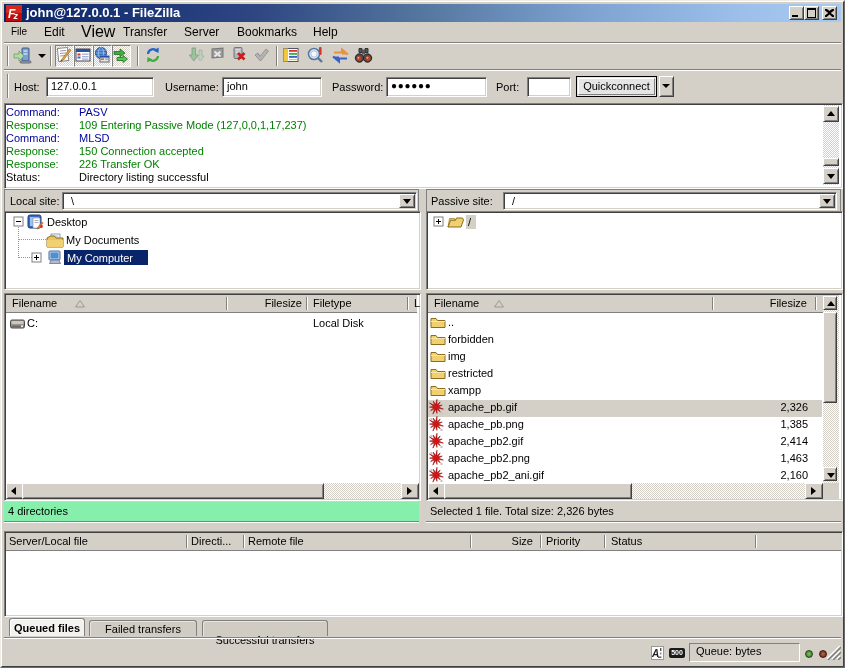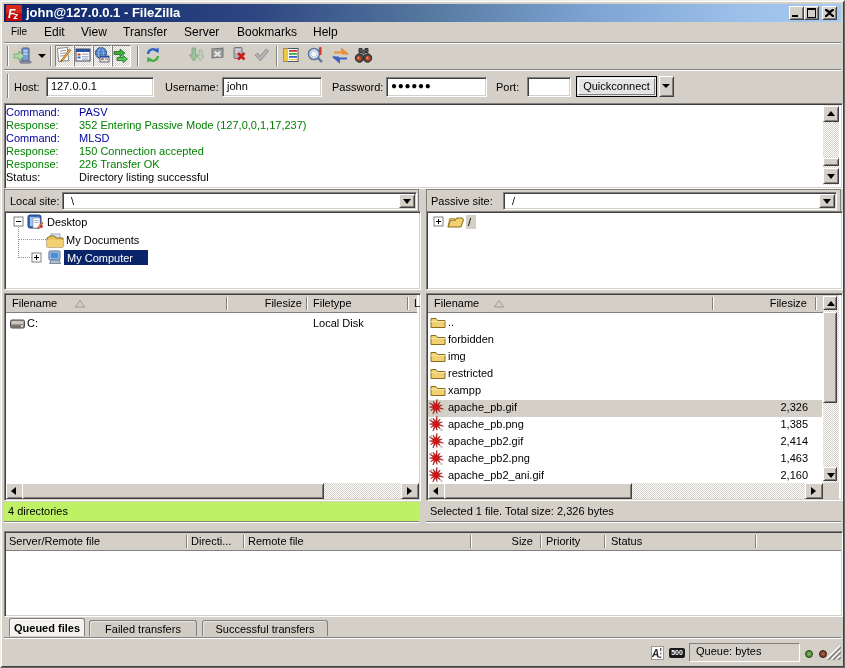--- a/index.html
+++ b/index.html
@@ -41,21 +41,21 @@
     </div>
   <div class="abs raised" style="left:822px;top:6px;width:13px;height:12px;">
     <svg class="abs" style="left:2px;top:2px;" width="9" height="8" viewBox="0 0 9 8">
         <path d="M0.5 0 L4.5 3 L8.5 0 M0.5 8 L4.5 4.5 L8.5 8" stroke="#000" stroke-width="1.6" fill="none"></path>
         <path d="M0 0.5 L9 7.5 M9 0.5 L0 7.5" stroke="#000" stroke-width="1.4"></path>
       </svg>
   </div>
 
   <div class="abs" style="left:11px;top:22px;height:20px;line-height:20px;font-size:10px;">File</div>
   <div class="abs" style="left:44px;top:22px;height:20px;line-height:20px;font-size:12px;">Edit</div>
-  <div class="abs" style="left:81px;top:22px;height:20px;line-height:20px;font-size:12px;">View</div>
+  <div class="abs" style="left:81px;top:22px;height:20px;line-height:20px;font-size:16px;">View</div>
   <div class="abs" style="left:123px;top:22px;height:20px;line-height:20px;font-size:12px;text-align:center;">Transfer</div>
   <div class="abs" style="left:184px;top:22px;height:20px;line-height:20px;font-size:12px;">Server</div>
   <div class="abs" style="left:237px;top:22px;height:20px;line-height:20px;font-size:12px;">Bookmarks</div>
   <div class="abs" style="left:313px;top:22px;height:20px;line-height:20px;font-size:12px;">Help</div>
   <div class="abs etchh" style="left:4px;top:42px;width:837px;"></div>
 
   <div class="abs etchv" style="left:7px;top:46px;height:20px;"></div>
 
   <svg class="abs" style="left:12px;top:46px;" width="20" height="20" viewBox="0 0 20 20">
     <rect x="10" y="2" width="7" height="13" rx="1" fill="#7a9fd4" stroke="#3c5a8c"></rect>
@@ -191,21 +191,21 @@
   <div class="abs" style="left:576px;top:76px;width:79px;height:19px;background:#e5e5e5;border:1px solid #000;">
       <div class="abs" style="left:1px;top:1px;right:1px;bottom:1px;border:1px solid;border-color:#fff #808080 #808080 #fff;"></div>
       <div class="abs" style="left:0;top:0;width:79px;height:19px;text-align:center;line-height:19px;">Quickconnect</div>
     </div>
   <div class="abs raised" style="left:659px;top:76px;width:13px;height:19px;">
       <div class="abs adn" style="left:2px;top:7px;border-left-width:4px;border-right-width:4px;border-top-width:4px;"></div>
     </div>
 
   <div class="abs sunken2" style="left:4px;top:103px;width:837px;height:84px;"></div>
   <div class="abs" style="left:6px;top:105.5px;width:700px;height:13px;line-height:13px;color:#0000a0;">Command:<span class="abs" style="left:73px;">PASV</span></div>
-  <div class="abs" style="left:6px;top:118.6px;width:700px;height:13px;line-height:13px;color:#008000;">Response:<span class="abs" style="left:73px;">352 Entering Passive Mode (127,0,0,1,17,237)</span></div>
+  <div class="abs" style="left:6px;top:118.6px;width:700px;height:13px;line-height:13px;color:#008000;">Response:<span class="abs" style="left:73px;">109 Entering Passive Mode (127,0,0,1,17,237)</span></div>
   <div class="abs" style="left:6px;top:131.7px;width:700px;height:13px;line-height:13px;color:#0000a0;">Command:<span class="abs" style="left:73px;">MLSD</span></div>
   <div class="abs" style="left:6px;top:144.8px;width:700px;height:13px;line-height:13px;color:#008000;">Response:<span class="abs" style="left:73px;">150 Connection accepted</span></div>
   <div class="abs" style="left:6px;top:157.9px;width:700px;height:13px;line-height:13px;color:#008000;">Response:<span class="abs" style="left:73px;">226 Transfer OK</span></div>
   <div class="abs" style="left:6px;top:171px;width:700px;height:13px;line-height:13px;color:#000;">Status:<span class="abs" style="left:73px;">Directory listing successful</span></div>
 
   <div class="abs dither" style="left:823px;top:105px;width:16px;height:80px;"></div>
   <div class="abs raised" style="left:823px;top:106px;width:14px;height:14px;">
       <div class="abs aup" style="left:3px;top:4px;"></div>
     </div>
   <div class="abs raised" style="left:823px;top:158px;width:14px;height:6px;"></div>
@@ -374,51 +374,51 @@
   <div class="abs dither" style="left:428px;top:483px;width:395px;height:16px;"></div>
   <div class="abs raised" style="left:428px;top:483px;width:16px;height:14px;">
       <div class="abs alf" style="left:4px;top:3px;"></div>
     </div>
   <div class="abs raised" style="left:444px;top:483px;width:186px;height:14px;"></div>
   <div class="abs raised" style="left:805px;top:483px;width:16px;height:14px;">
       <div class="abs art" style="left:5px;top:3px;"></div>
     </div>
   <div class="abs" style="left:823px;top:483px;width:16px;height:16px;background:#d4d0c8;"></div>
 
-  <div class="abs" style="left:4px;top:502px;width:415px;height:19px;background:#bef264;border-bottom:1px solid #808080;box-shadow:0 1px 0 #fff;">
+  <div class="abs" style="left:4px;top:502px;width:415px;height:19px;background:#86efac;border-bottom:1px solid #808080;box-shadow:0 1px 0 #fff;">
       <div class="abs" style="left:4px;top:0;height:18px;line-height:18px;">4 directories</div>
     </div>
   <div class="abs" style="left:426px;top:502px;width:415px;height:19px;background:#d4d0c8;border-bottom:1px solid #808080;box-shadow:0 1px 0 #fff;">
       <div class="abs" style="left:4px;top:0;height:18px;line-height:18px;">Selected 1 file. Total size: 2,326 bytes</div>
     </div>
 
   <div class="abs sunken2" style="left:4px;top:531px;width:837px;height:84px;"></div>
   <div class="abs" style="left:6px;top:533px;width:835px;height:18px;background:#d4d0c8;border-bottom:1px solid #808080;box-sizing:border-box;">
-    <div class="abs" style="left:3px;top:0;height:17px;line-height:17px;">Server/Remote file</div>
+    <div class="abs" style="left:3px;top:0;height:17px;line-height:17px;">Server/Local file</div>
     <div class="abs" style="left:180px;top:2px;width:1px;height:13px;background:#808080;box-shadow:1px 0 0 #fff;"></div>
     <div class="abs" style="left:185px;top:0;height:17px;line-height:17px;">Directi...</div>
     <div class="abs" style="left:237px;top:2px;width:1px;height:13px;background:#808080;box-shadow:1px 0 0 #fff;"></div>
     <div class="abs" style="left:242px;top:0;height:17px;line-height:17px;">Remote file</div>
     <div class="abs" style="left:464px;top:2px;width:1px;height:13px;background:#808080;box-shadow:1px 0 0 #fff;"></div>
     <div class="abs" style="left:430px;top:0;width:97px;height:17px;line-height:17px;text-align:right;">Size</div>
     <div class="abs" style="left:534px;top:2px;width:1px;height:13px;background:#808080;box-shadow:1px 0 0 #fff;"></div>
     <div class="abs" style="left:540px;top:0;height:17px;line-height:17px;">Priority</div>
     <div class="abs" style="left:598px;top:2px;width:1px;height:13px;background:#808080;box-shadow:1px 0 0 #fff;"></div>
     <div class="abs" style="left:605px;top:0;height:17px;line-height:17px;">Status</div>
     <div class="abs" style="left:749px;top:2px;width:1px;height:13px;background:#808080;box-shadow:1px 0 0 #fff;"></div>
   </div>
 
   <div class="abs" style="left:9px;top:618px;width:76px;height:18px;background:#f4f2ee;border:1px solid #808080;border-bottom:none;border-radius:3px 3px 0 0;box-sizing:border-box;box-shadow:inset 1px 1px 0 #fff;">
       <div class="abs" style="left:0;top:1px;width:74px;text-align:center;height:16px;line-height:16px;font-weight:bold;">Queued files</div>
     </div>
   <div class="abs" style="left:89px;top:620px;width:108px;height:16px;background:#d0ccc4;border:1px solid #808080;border-bottom:none;border-radius:3px 3px 0 0;box-sizing:border-box;box-shadow:inset 1px 1px 0 #e8e5e0;">
       <div class="abs" style="left:0;top:1px;width:106px;text-align:center;height:14px;line-height:14px;">Failed transfers</div>
     </div>
   <div class="abs" style="left:202px;top:620px;width:126px;height:16px;background:#d0ccc4;border:1px solid #808080;border-bottom:none;border-radius:3px 3px 0 0;box-sizing:border-box;box-shadow:inset 1px 1px 0 #e8e5e0;">
-      <div class="abs" style="left:0;top:1px;width:124px;text-align:center;height:14px;line-height:14px;">Successful transfers</div>
+      <div class="abs" style="left:0;top:12px;width:124px;text-align:center;height:14px;line-height:14px;">Successful transfers</div>
     </div>
 
   <div class="abs etchh" style="left:4px;top:637px;width:837px;"></div>
   <div class="abs" style="left:651px;top:646px;width:13px;height:14px;background:#fff;border:1px solid #999;box-sizing:border-box;">
     <svg width="11" height="12" viewBox="0 0 11 12">
         <text x="0" y="9.5" font-size="10" font-weight="bold" font-style="italic" fill="#222">A</text>
         <rect x="8" y="1" width="1.4" height="3" fill="#555"></rect>
         <rect x="8" y="5.5" width="1.4" height="2" fill="#888"></rect>
         <rect x="6" y="9.5" width="3.4" height="1.4" fill="#555"></rect>
       </svg>

